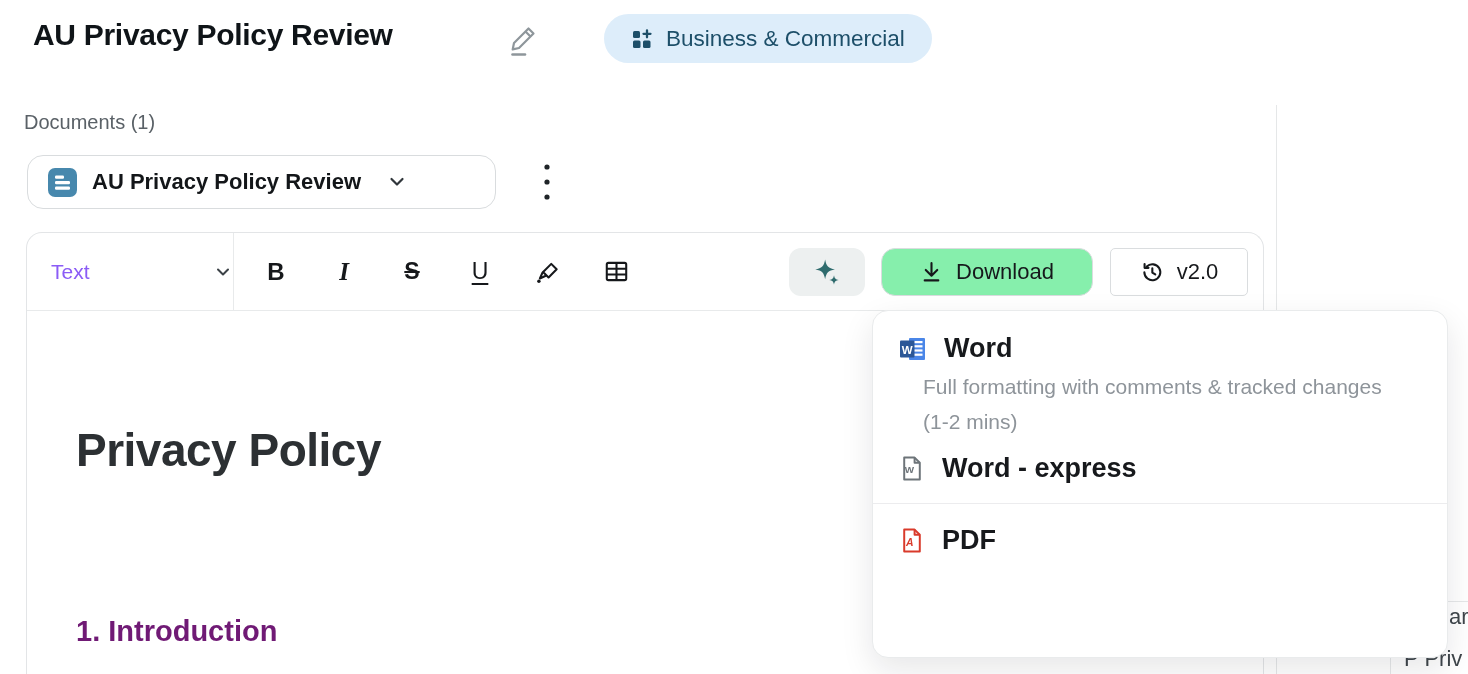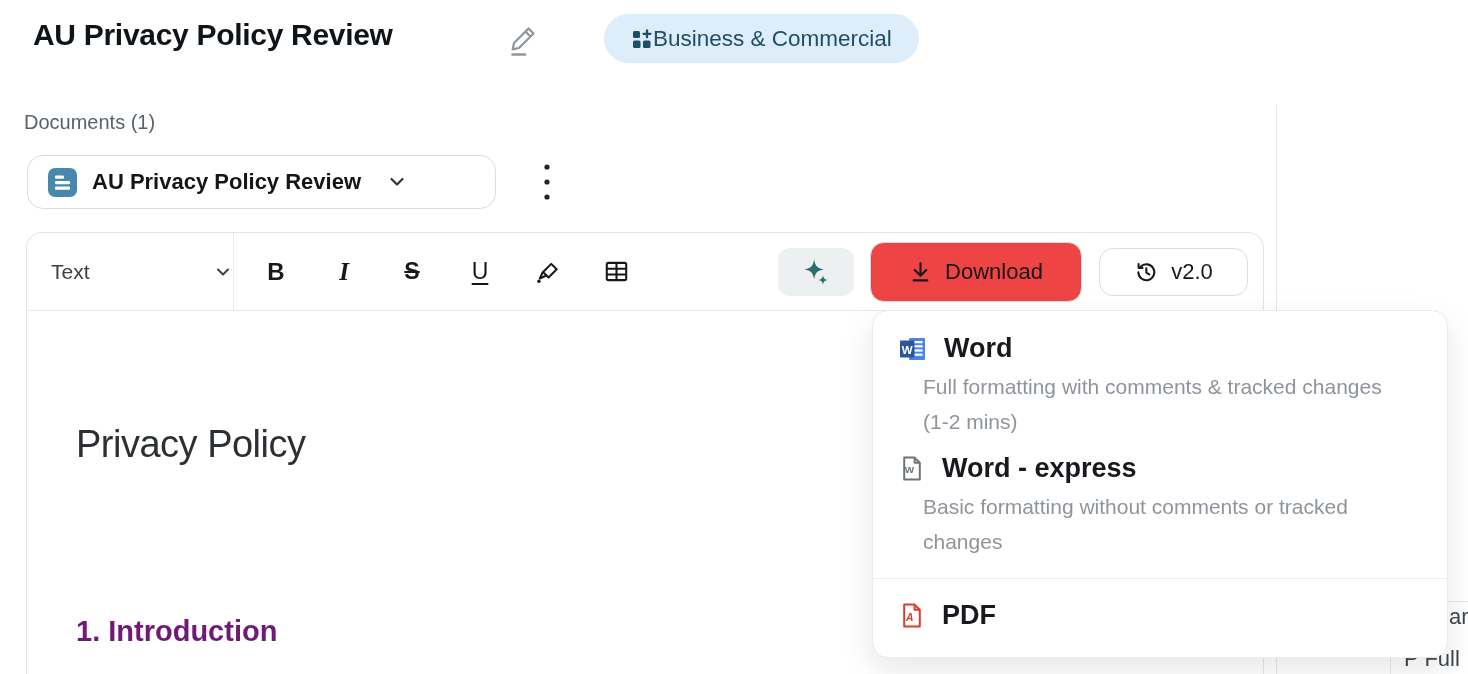--- a/index.html
+++ b/index.html
@@ -15,21 +15,21 @@
     position:absolute;left:33px;top:18px;
     font-size:30px;font-weight:700;letter-spacing:-.3px;color:#0f1418;
   }
   .edit-btn{
     position:absolute;left:505px;top:23px;width:36px;height:36px;
     background:none;border:none;padding:0;cursor:pointer;
     display:flex;align-items:center;justify-content:center;
   }
   .badge{
     position:absolute;left:604px;top:14px;height:49px;
-    display:inline-flex;align-items:center;
+    display:inline-flex;align-items:center;gap:13px;
     padding:0 27px;border-radius:25px;border:none;cursor:pointer;
     background:#ddedfa;
     font-family:inherit;font-size:22.5px;font-weight:500;color:#1d4f69;
   }
   
   .docs-label{
     position:absolute;left:24px;top:111px;
     font-size:20px;color:#5a6167;
   }
   .doc-select{
@@ -54,53 +54,53 @@
     border-radius:16px 16px 0 0;background:#fff;
   }
   .toolbar{
     position:absolute;left:0;top:0;right:0;height:78px;
     box-sizing:border-box;border-bottom:1px solid #e8eaeb;
     display:flex;align-items:center;padding-left:24px;
   }
   .style-select{
     width:182px;height:78px;display:flex;align-items:center;justify-content:space-between;
     background:none;border:none;cursor:pointer;font-family:inherit;
-    font-size:21px;color:#404040;padding:0;
+    font-size:21px;color:#8b5cf6;padding:0;
   }
   .tb-divider{width:1px;height:78px;background:#e8eaeb;margin-right:22px;}
   .fmt-btn{
     width:40px;height:40px;margin-right:28px;border:none;background:none;border-radius:8px;
     display:flex;align-items:center;justify-content:center;cursor:pointer;
     font-family:inherit;color:#16181b;padding:0;
   }
   .fmt-bold{font-size:24px;font-weight:800;}
   .fmt-italic{font-family:"Liberation Serif",serif;font-style:italic;font-size:25px;font-weight:600;}
   .fmt-strike{font-size:23px;font-weight:600;text-decoration:line-through;}
   .fmt-underline{font-size:23px;font-weight:500;text-decoration:underline;text-underline-offset:4px;}
   .tb-spacer{flex:1;}
   .ai-btn{
     width:76px;height:48px;border:none;border-radius:12px;background:#edf0f0;cursor:pointer;
     display:flex;align-items:center;justify-content:center;
   }
   .download-btn{
-    margin-left:16px;width:212px;height:60px;box-sizing:border-box;
-    border:1px solid #dadddf;border-radius:14px;background:#ef4444;cursor:pointer;
+    margin-left:16px;width:212px;height:48px;box-sizing:border-box;
+    border:1px solid #dadddf;border-radius:14px;background:#86efac;cursor:pointer;
     display:flex;align-items:center;justify-content:center;gap:13px;
     font-family:inherit;font-size:22px;font-weight:500;color:#16181b;
   }
   .version-btn{
-    margin-left:17px;margin-right:15px;width:149px;height:48px;box-sizing:border-box;
-    border:1px solid #dadddf;border-radius:14px;background:#ffffff;cursor:pointer;
+    margin-left:17px;margin-right:15px;width:138px;height:48px;box-sizing:border-box;
+    border:1px solid #dadddf;border-radius:5px;background:#ffffff;cursor:pointer;
     display:flex;align-items:center;justify-content:center;gap:13px;
     font-family:inherit;font-size:22px;font-weight:500;color:#16181b;
   }
   
   .doc-title{
     position:absolute;left:49px;top:190px;
-    font-size:38px;font-weight:400;letter-spacing:-.5px;color:#2c3033;
+    font-size:46px;font-weight:700;letter-spacing:-.5px;color:#2c3033;
   }
   .doc-updated{
     position:absolute;left:49px;top:304px;
     font-size:23.5px;color:#16181b;
   }
   .doc-updated b{font-weight:700;}
   .doc-h2{
     position:absolute;left:49px;top:382px;
     font-size:29px;font-weight:700;color:#701a75;
   }
@@ -261,21 +261,21 @@
     </button>
   </div>
 
   <div class="doc-title">Privacy Policy</div>
   <div class="doc-h2">1. Introduction</div>
 </div>
 
 <div class="panel-divider"></div>
 <div class="clipped-card">
   <div class="clip-1">ar</div>
-  <div class="clip-2">P Full</div>
+  <div class="clip-2">P Priv</div>
 </div>
 
 <div class="dl-menu">
 
   <div class="dl-item">
     <div class="dl-head">
       <span class="icon">
         <svg width="28" height="26" viewBox="0 0 28 26">
           <rect x="10" y="2" width="16" height="22" rx="1" fill="#4a86e8"></rect>
           <rect x="12.5" y="5" width="11" height="2.2" fill="#fff"></rect>
@@ -295,21 +295,20 @@
     <div class="dl-head">
       <span class="icon">
         <svg width="26" height="27" viewBox="0 0 24 26" fill="none">
           <path d="M4.5 2.5h10l5 5v16h-15v-21z" stroke="#6d7479" stroke-width="1.9" stroke-linejoin="round"></path>
           <path d="M14.5 2.5v5h5" stroke="#6d7479" stroke-width="1.9" stroke-linejoin="round"></path>
           <text x="9.6" y="17.8" text-anchor="middle" font-family="Liberation Sans, sans-serif" font-size="9.5" font-weight="700" fill="#6d7479">W</text>
         </svg>
       </span>
       <span class="dl-title">Word - express</span>
     </div>
-    <div class="dl-desc">Basic formatting without comments or tracked changes</div>
   </div>
 
   <div class="dl-divider"></div>
 
   <div class="dl-item dl-item-simple">
     <div class="dl-head">
       <span class="icon">
         <svg width="26" height="27" viewBox="0 0 24 26" fill="none">
           <path d="M4.5 2.5h10l5 5v16h-15v-21z" stroke="#d93a2b" stroke-width="1.9" stroke-linejoin="round"></path>
           <path d="M14.5 2.5v5h5" stroke="#d93a2b" stroke-width="1.9" stroke-linejoin="round"></path>

